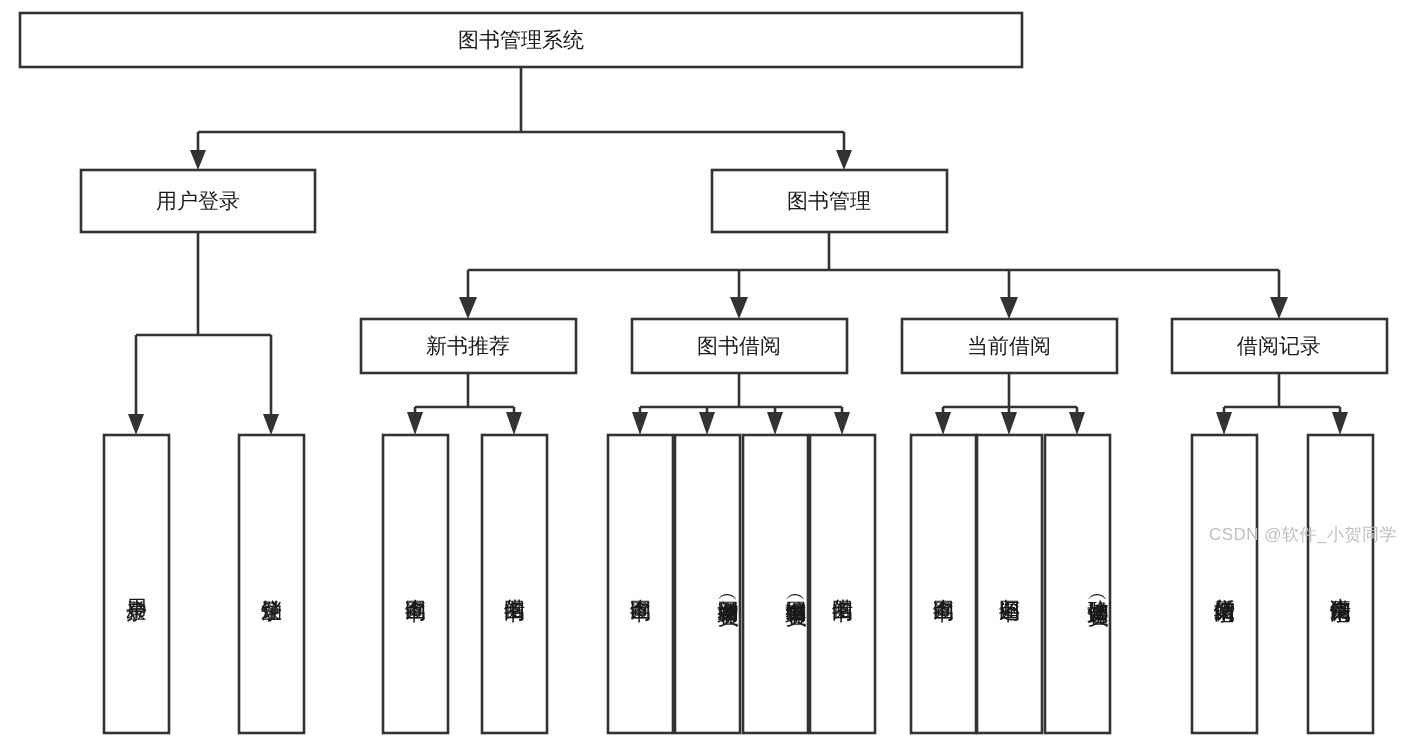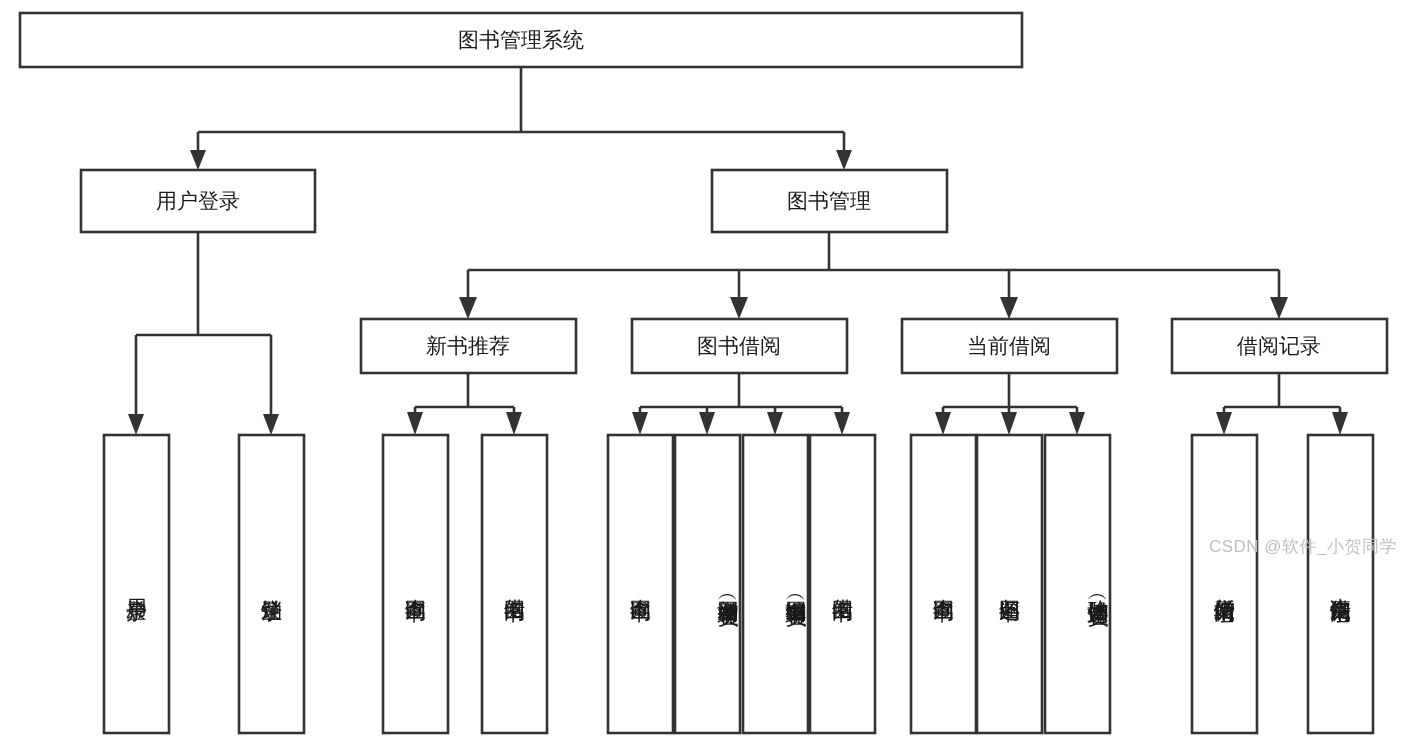--- a/index.html
+++ b/index.html
@@ -59,21 +59,21 @@
     writing-mode: vertical-rl;
     text-orientation: upright;
     white-space: nowrap;
     letter-spacing: 1px;
     pointer-events: none;
     text-align: center;
   }
   .watermark {
     position: absolute;
     right: 8px;
-    bottom: 6px;
+    bottom: 18px;
     font-family: "Liberation Sans", "DejaVu Sans", sans-serif;
     font-size: 17px;
     color: #bfbfbf;
     letter-spacing: 0.5px;
     white-space: nowrap;
   }
 </style>
 </head>
 <body>
 

